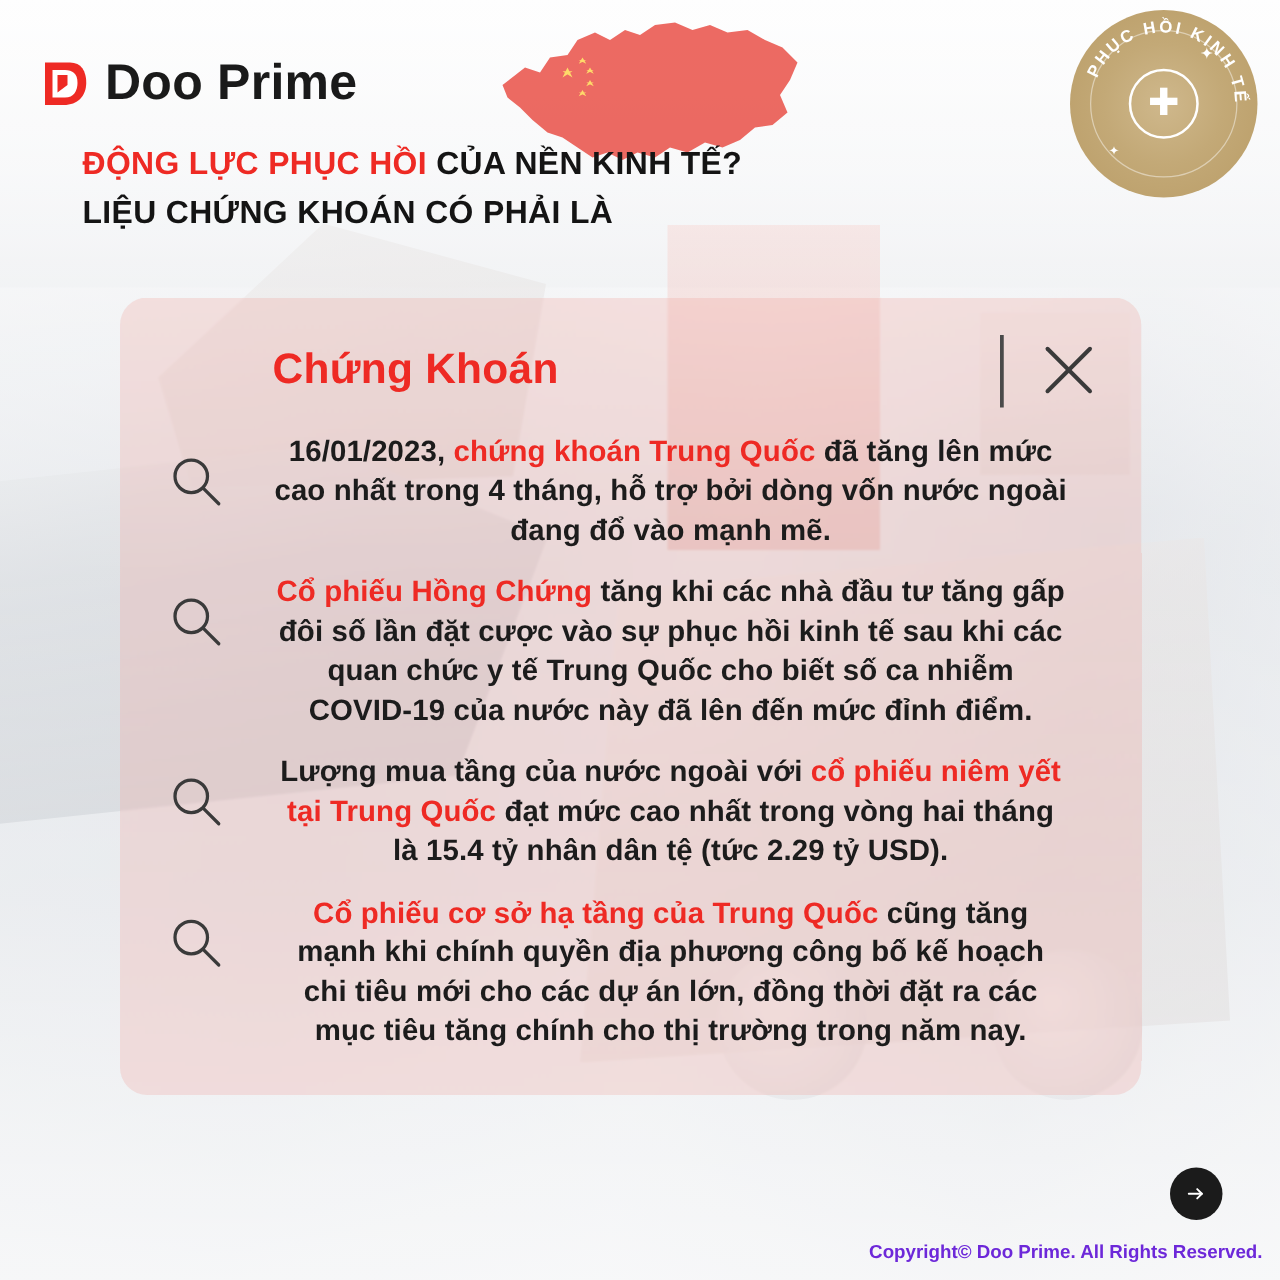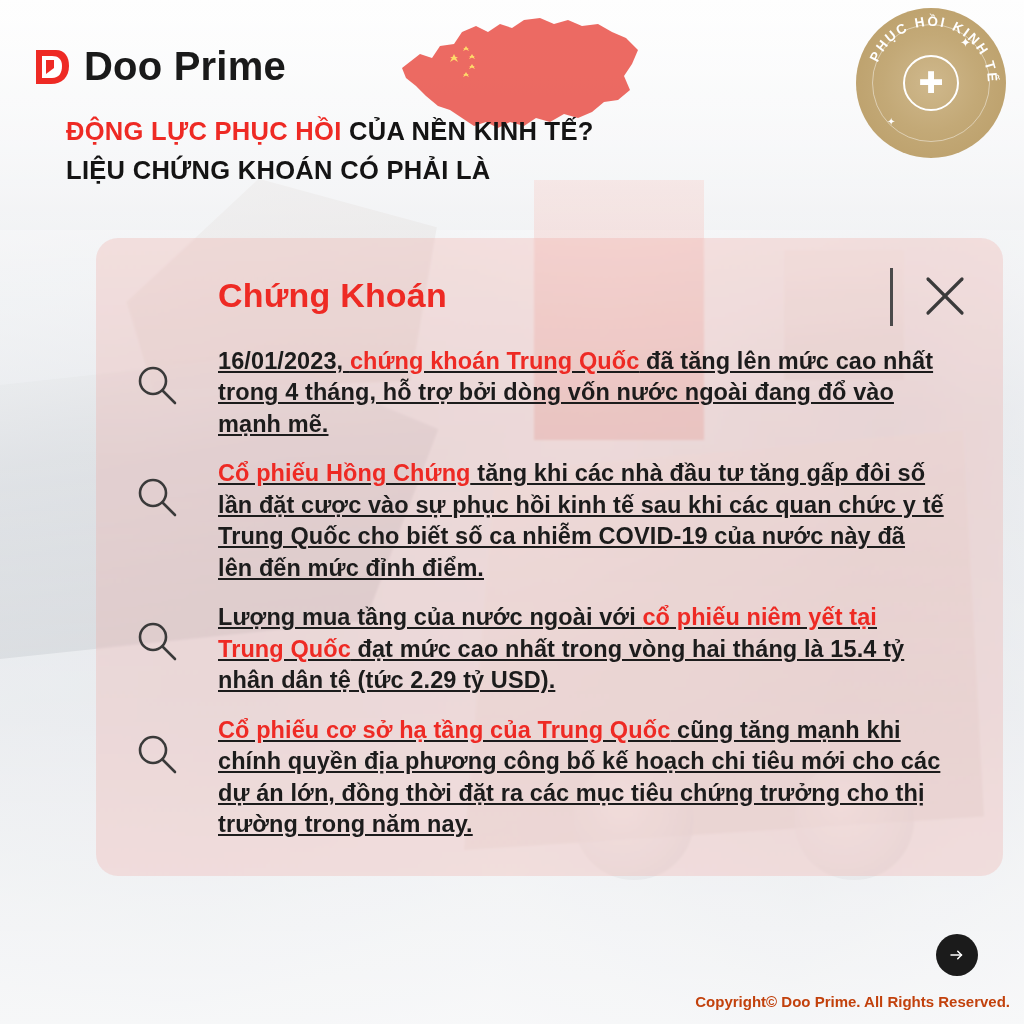--- a/index.html
+++ b/index.html
@@ -118,24 +118,25 @@
     fill: #ffffff; font-family: "Liberation Sans", sans-serif;
     font-size: 13.5px; font-weight: 700; letter-spacing: 2.2px;
   }
   .badge-spark {
     position: absolute; color: #fff; font-size: 13px;
   }
 
   
   .card {
     position: absolute; left: 96px; top: 238px;
-    width: 907px; height: 638px;
+    width: 817px; height: 638px;
     background: rgba(240, 160, 150, 0.26);
     border-radius: 22px;
     backdrop-filter: blur(1px);
+    text-align: center;
   }
 
   .card-head {
     position: absolute; left: 122px; top: 38px;
     font-size: 34px; font-weight: 700; color: #ee2a24;
     letter-spacing: .2px;
   }
   .card-divider {
     position: absolute; right: 110px; top: 30px;
     width: 3px; height: 58px; background: #4a4a4a;
@@ -157,31 +158,30 @@
     padding-top: 18px;
   }
   .item-text {
     flex: 1;
     font-size: 23.5px;
     line-height: 1.34;
     color: #1c1c1c;
     font-weight: 600;
     letter-spacing: .1px;
     padding-right: 18px;
-    text-decoration: underline;
   }
   .item-text .hl { color: #ee2a24; }
 
   
   .mg { width: 42px; height: 42px; }
 
   
   .copyright {
     position: absolute; right: 14px; bottom: 14px;
-    font-size: 15px; color: #c2410c; font-weight: 600;
+    font-size: 15px; color: #6d28d9; font-weight: 600;
   }
   .next-btn {
     position: absolute; right: 46px; bottom: 48px;
     width: 42px; height: 42px; border-radius: 50%;
     background: #1b1b1b; color: #fff;
     display: flex; align-items: center; justify-content: center;
     font-size: 18px;
   }
 </style>
 </head>
@@ -282,21 +282,21 @@
           </div>
           <div class="item-text"><span>Lượng mua tầng của nước ngoài với </span><span class="hl">cổ phiếu niêm yết tại Trung Quốc</span><span> đạt mức cao nhất trong vòng hai tháng là 15.4 tỷ nhân dân tệ (tức 2.29 tỷ USD).</span></div>
         </div>
         <div class="item">
           <div class="magnifier">
             <svg class="mg" viewBox="0 0 42 42">
   <circle cx="17" cy="17" r="13" fill="none" stroke="#3a3a3a" stroke-width="2.6"></circle>
   <line x1="26.5" y1="26.5" x2="39" y2="39" stroke="#3a3a3a" stroke-width="2.6" stroke-linecap="round"></line>
 </svg>
           </div>
-          <div class="item-text"><span class="hl">Cổ phiếu cơ sở hạ tầng của Trung Quốc</span><span> cũng tăng mạnh khi chính quyền địa phương công bố kế hoạch chi tiêu mới cho các dự án lớn, đồng thời đặt ra các mục tiêu chứng trưởng cho thị trường trong năm nay.</span></div>
+          <div class="item-text"><span class="hl">Cổ phiếu cơ sở hạ tầng của Trung Quốc</span><span> cũng tăng mạnh khi chính quyền địa phương công bố kế hoạch chi tiêu mới cho các dự án lớn, đồng thời đặt ra các mục tiêu tăng chính cho thị trường trong năm nay.</span></div>
         </div>
       </div>
   </div>
 
   <div class="next-btn">
     <svg viewBox="0 0 24 24" width="18" height="18">
       <line x1="4" y1="12" x2="18" y2="12" stroke="#fff" stroke-width="2" stroke-linecap="round"></line>
       <polyline points="13,7 18,12 13,17" fill="none" stroke="#fff" stroke-width="2" stroke-linecap="round" stroke-linejoin="round"></polyline>
     </svg>
   </div>

